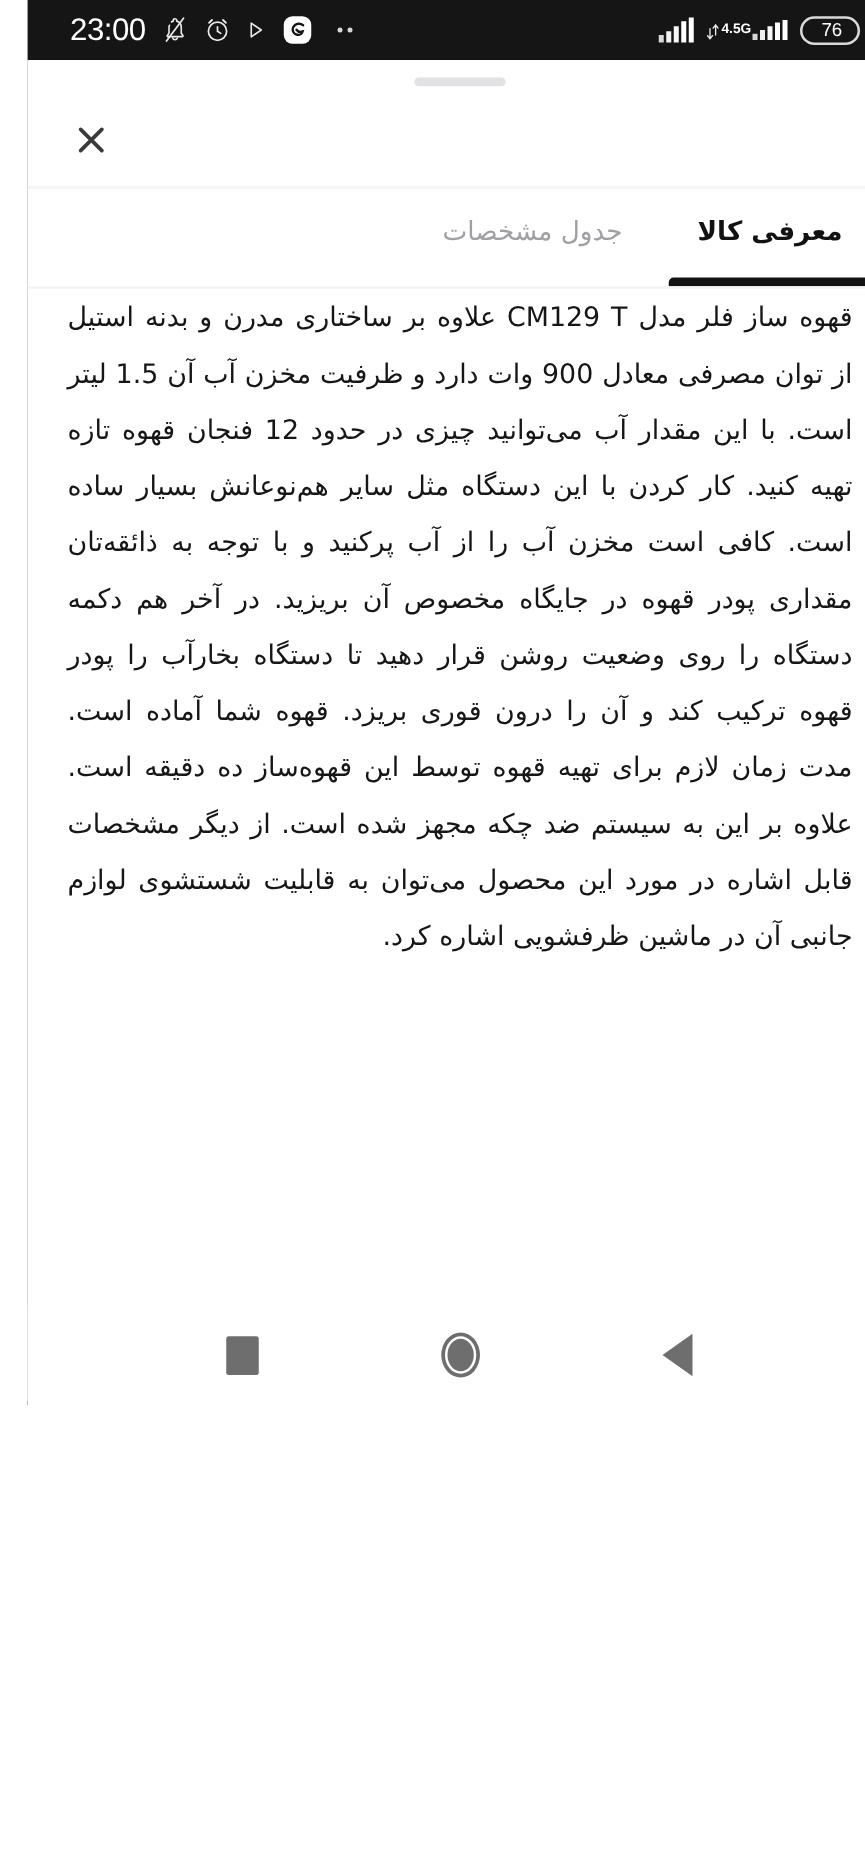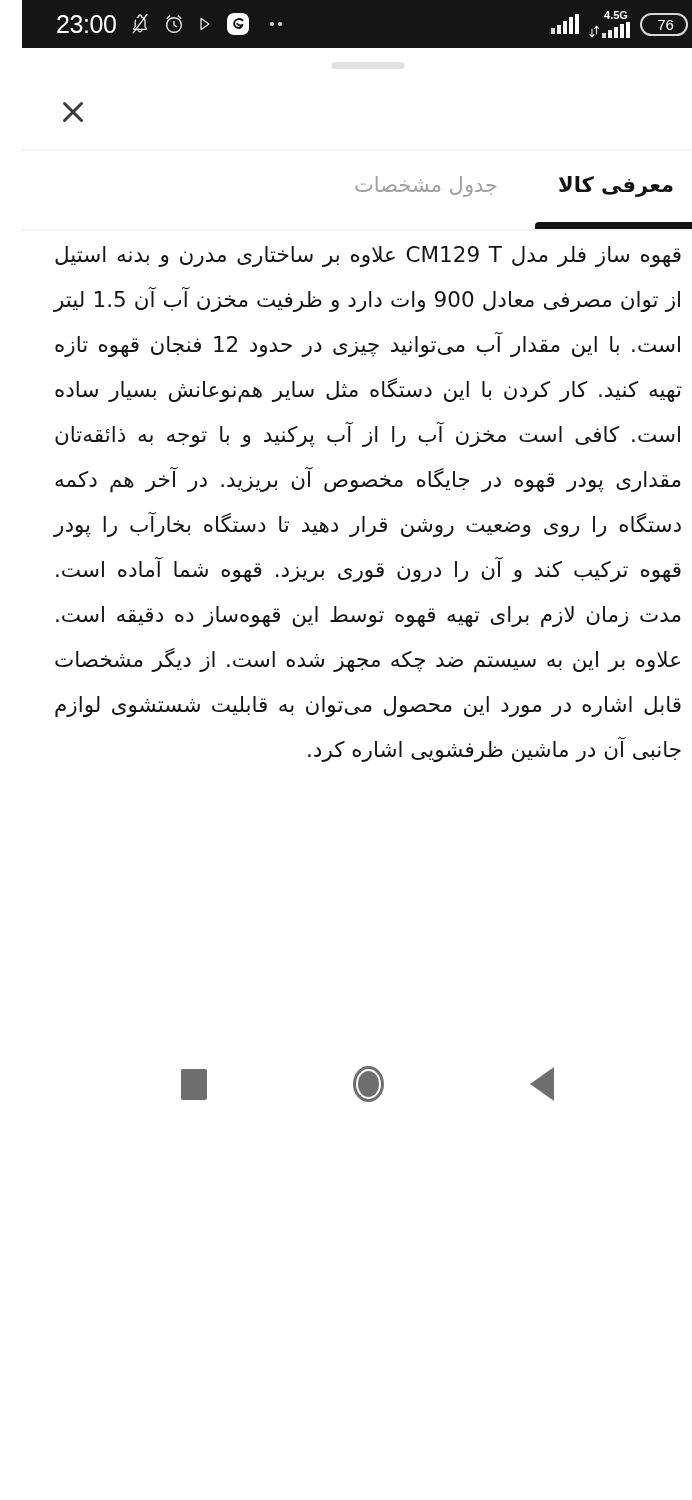--- a/index.html
+++ b/index.html
@@ -70,21 +70,21 @@
   }
   .net-label {
     font-size: 11px;
     font-weight: 700;
     line-height: 1;
     font-family: "Liberation Sans", sans-serif;
     margin-bottom: 1px;
   }
   .net-stack {
     display: flex;
-    flex-direction: column;
+    flex-direction: row;
     align-items: center;
     text-align: center;
   }
   .battery {
     display: flex;
     align-items: center;
     justify-content: center;
     width: 48px;
     height: 23px;
     border: 2px solid #d9d9d9;

